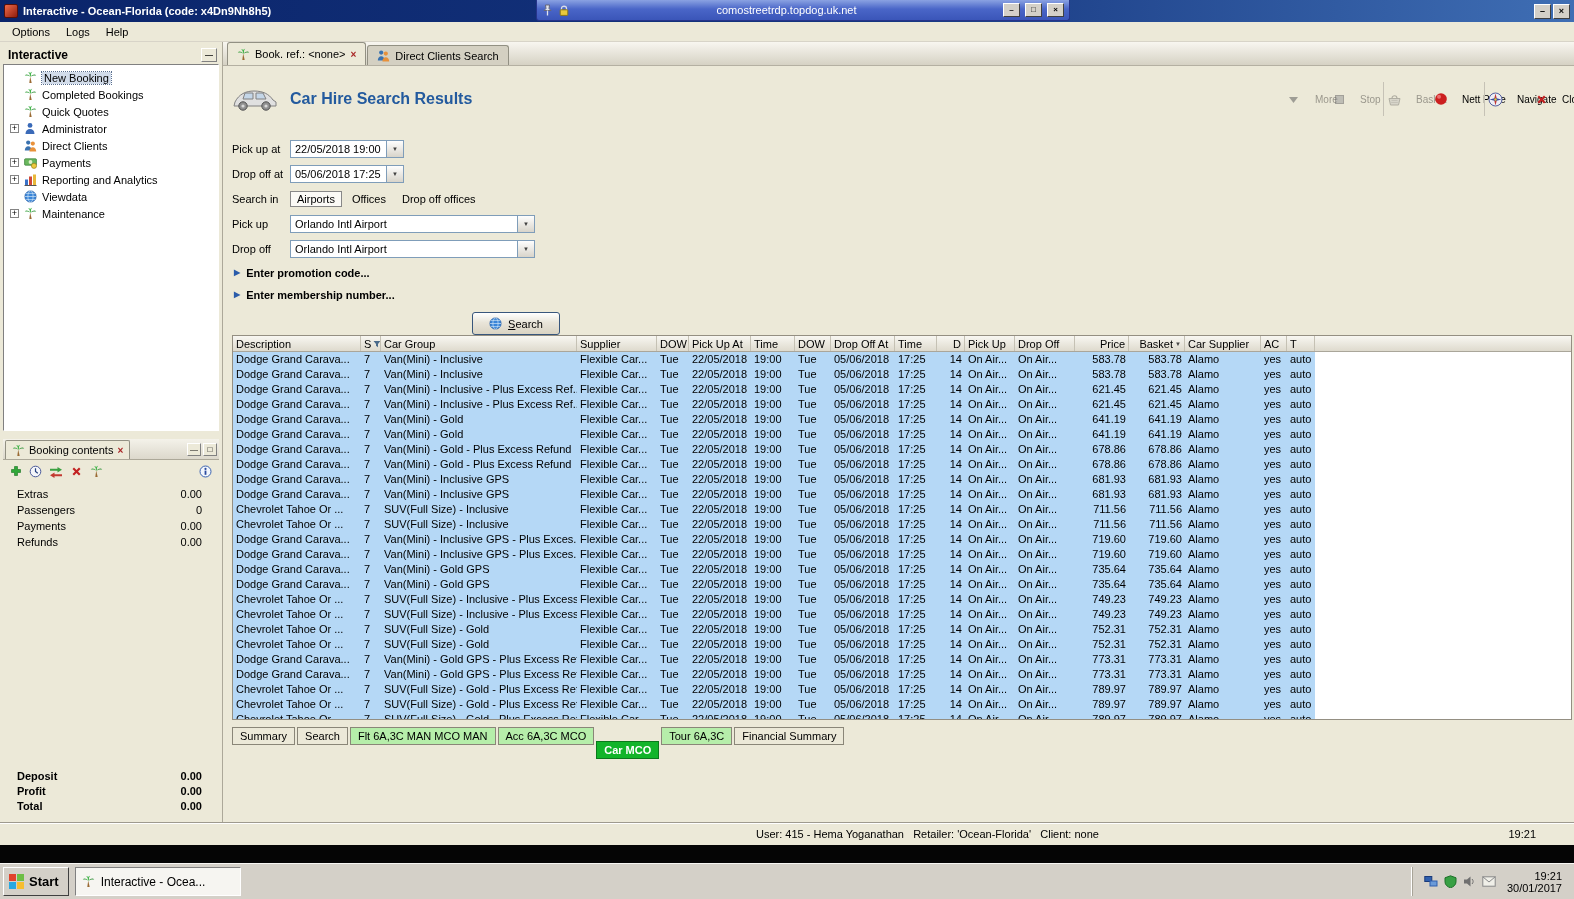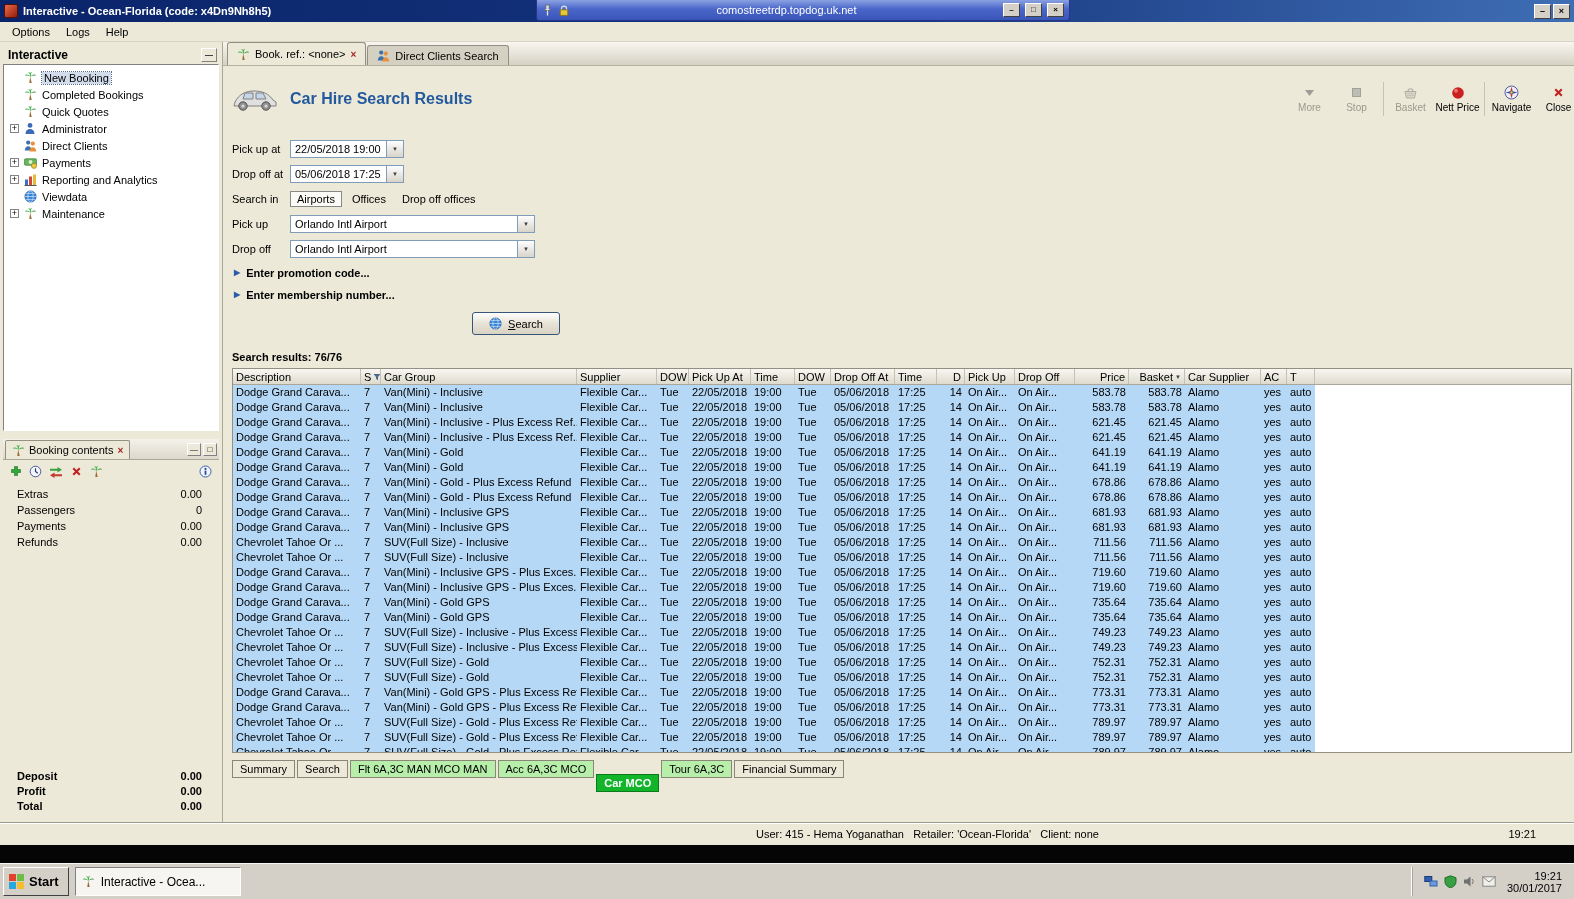--- a/index.html
+++ b/index.html
@@ -49,21 +49,21 @@
 .bc-trow .v{margin-left:auto;}
 
 .main-col{flex:1;display:flex;flex-direction:column;border-left:1px solid #aca899;min-width:0;}
 .doc-tabbar{flex:0 0 24px;background:linear-gradient(#f8f6f0,#d6d2c4);display:flex;align-items:flex-end;padding-left:4px;gap:1px;border-bottom:1px solid #b4b0a2;}
 .doc-tab{height:20px;display:flex;align-items:center;gap:5px;padding:0 9px;border:1px solid #929083;border-bottom:none;border-radius:3px 3px 0 0;background:#d4d0c2;white-space:nowrap;}
 .doc-tab.active{background:#ece9d8;height:23px;}
 .doc-area{flex:1;background:#ece9d8;padding:6px 0 0 9px;overflow:hidden;position:relative;}
 .page-hdr{display:flex;align-items:center;height:54px;}
 .page-title{color:#235a9e;font-size:16px;font-weight:bold;margin-left:12px;white-space:nowrap;}
 .toolbar{margin-left:auto;margin-right:-8px;display:flex;align-items:center;}
-.tool-btn{width:47px;display:flex;flex-direction:column;align-items:center;gap:2px;padding:3px 0;}
+.tool-btn{width:47px;display:flex;flex-direction:row;align-items:center;gap:14px;padding:3px 0;}
 .tool-ic{height:15px;display:inline-flex;align-items:center;}
 .tool-label{font-size:10px;white-space:nowrap;}
 .tool-btn.disabled .tool-label{color:#9b988d;}
 .tool-btn.disabled .tool-ic{opacity:.55;filter:grayscale(55%);}
 .tool-sep{width:1px;height:34px;background:#c6c2b6;margin:0 3px;}
 
 .form-block{margin-top:14px;}
 .form-row{display:flex;align-items:center;height:18px;margin-bottom:7px;}
 .form-label{width:58px;flex:0 0 58px;white-space:nowrap;}
 .combo{display:inline-flex;height:18px;border:1px solid #7f9db9;background:#fff;align-items:stretch;}
@@ -515,21 +515,20 @@
                 <svg width="13" height="13" viewBox="0 0 13 13">
                   <circle cx="6.5" cy="6.5" r="5.6" fill="#3a85d8" stroke="#1a55a0" stroke-width="0.7"></circle>
                   <ellipse cx="6.5" cy="6.5" rx="2.6" ry="5.6" fill="none" stroke="#cfe4f6" stroke-width="0.7"></ellipse>
                   <path d="M0.9 6.5 H12.1 M1.8 3.4 H11.2 M1.8 9.6 H11.2" stroke="#cfe4f6" stroke-width="0.7"></path>
                 </svg>
               </span>
             <span class="lbl">Search</span>
           </div>
         </div>
 
-        <div class="results-label">Search results: 76/76</div>
 
         <div class="rtable">
           <div class="thead">
               <div class="th" style="width: 128px;">
                 <span>Description</span>
               </div>
               <div class="th" style="width: 20px;">
                 <span>S</span>
                 <span>
                   <svg width="8" height="8" viewBox="0 0 8 8">

